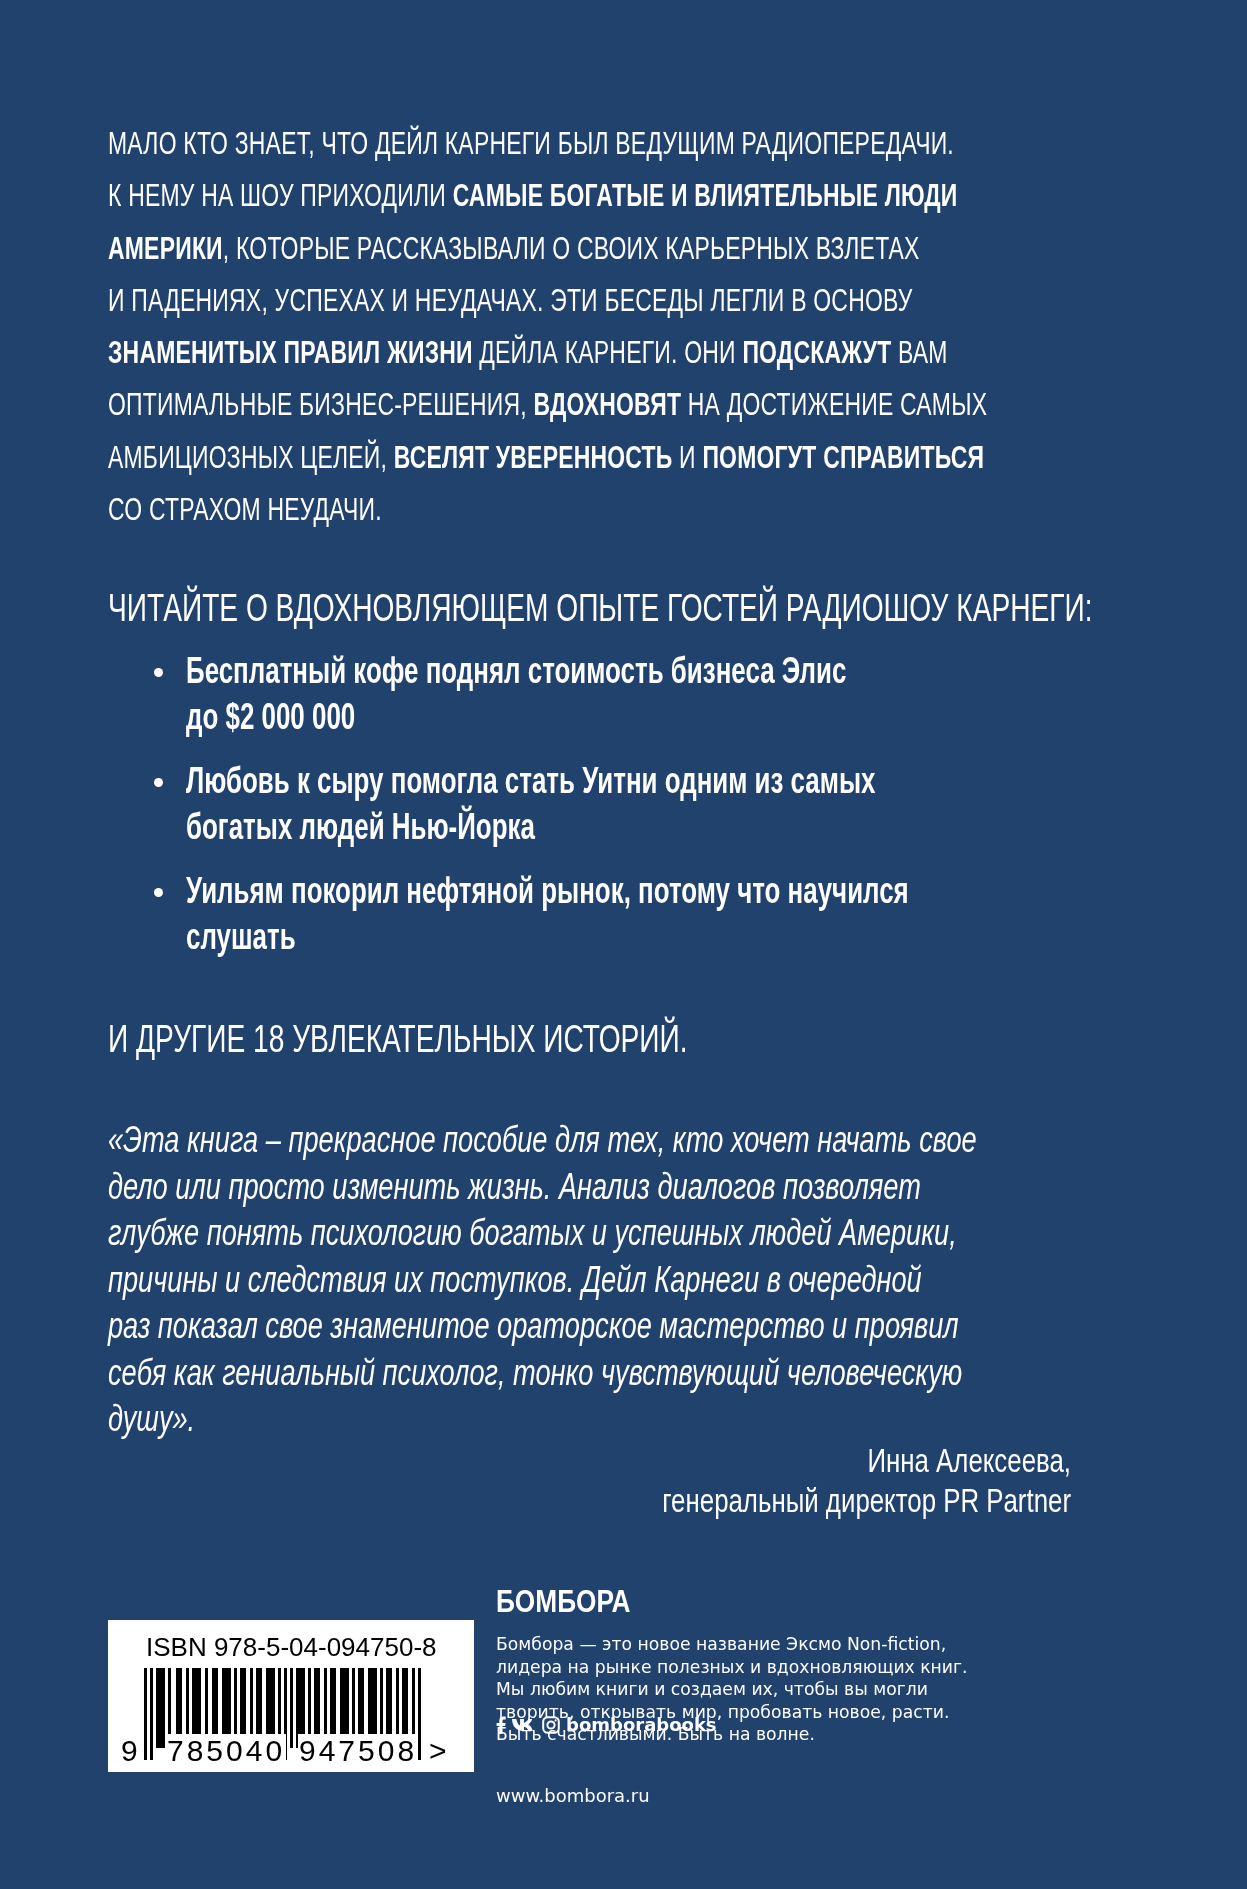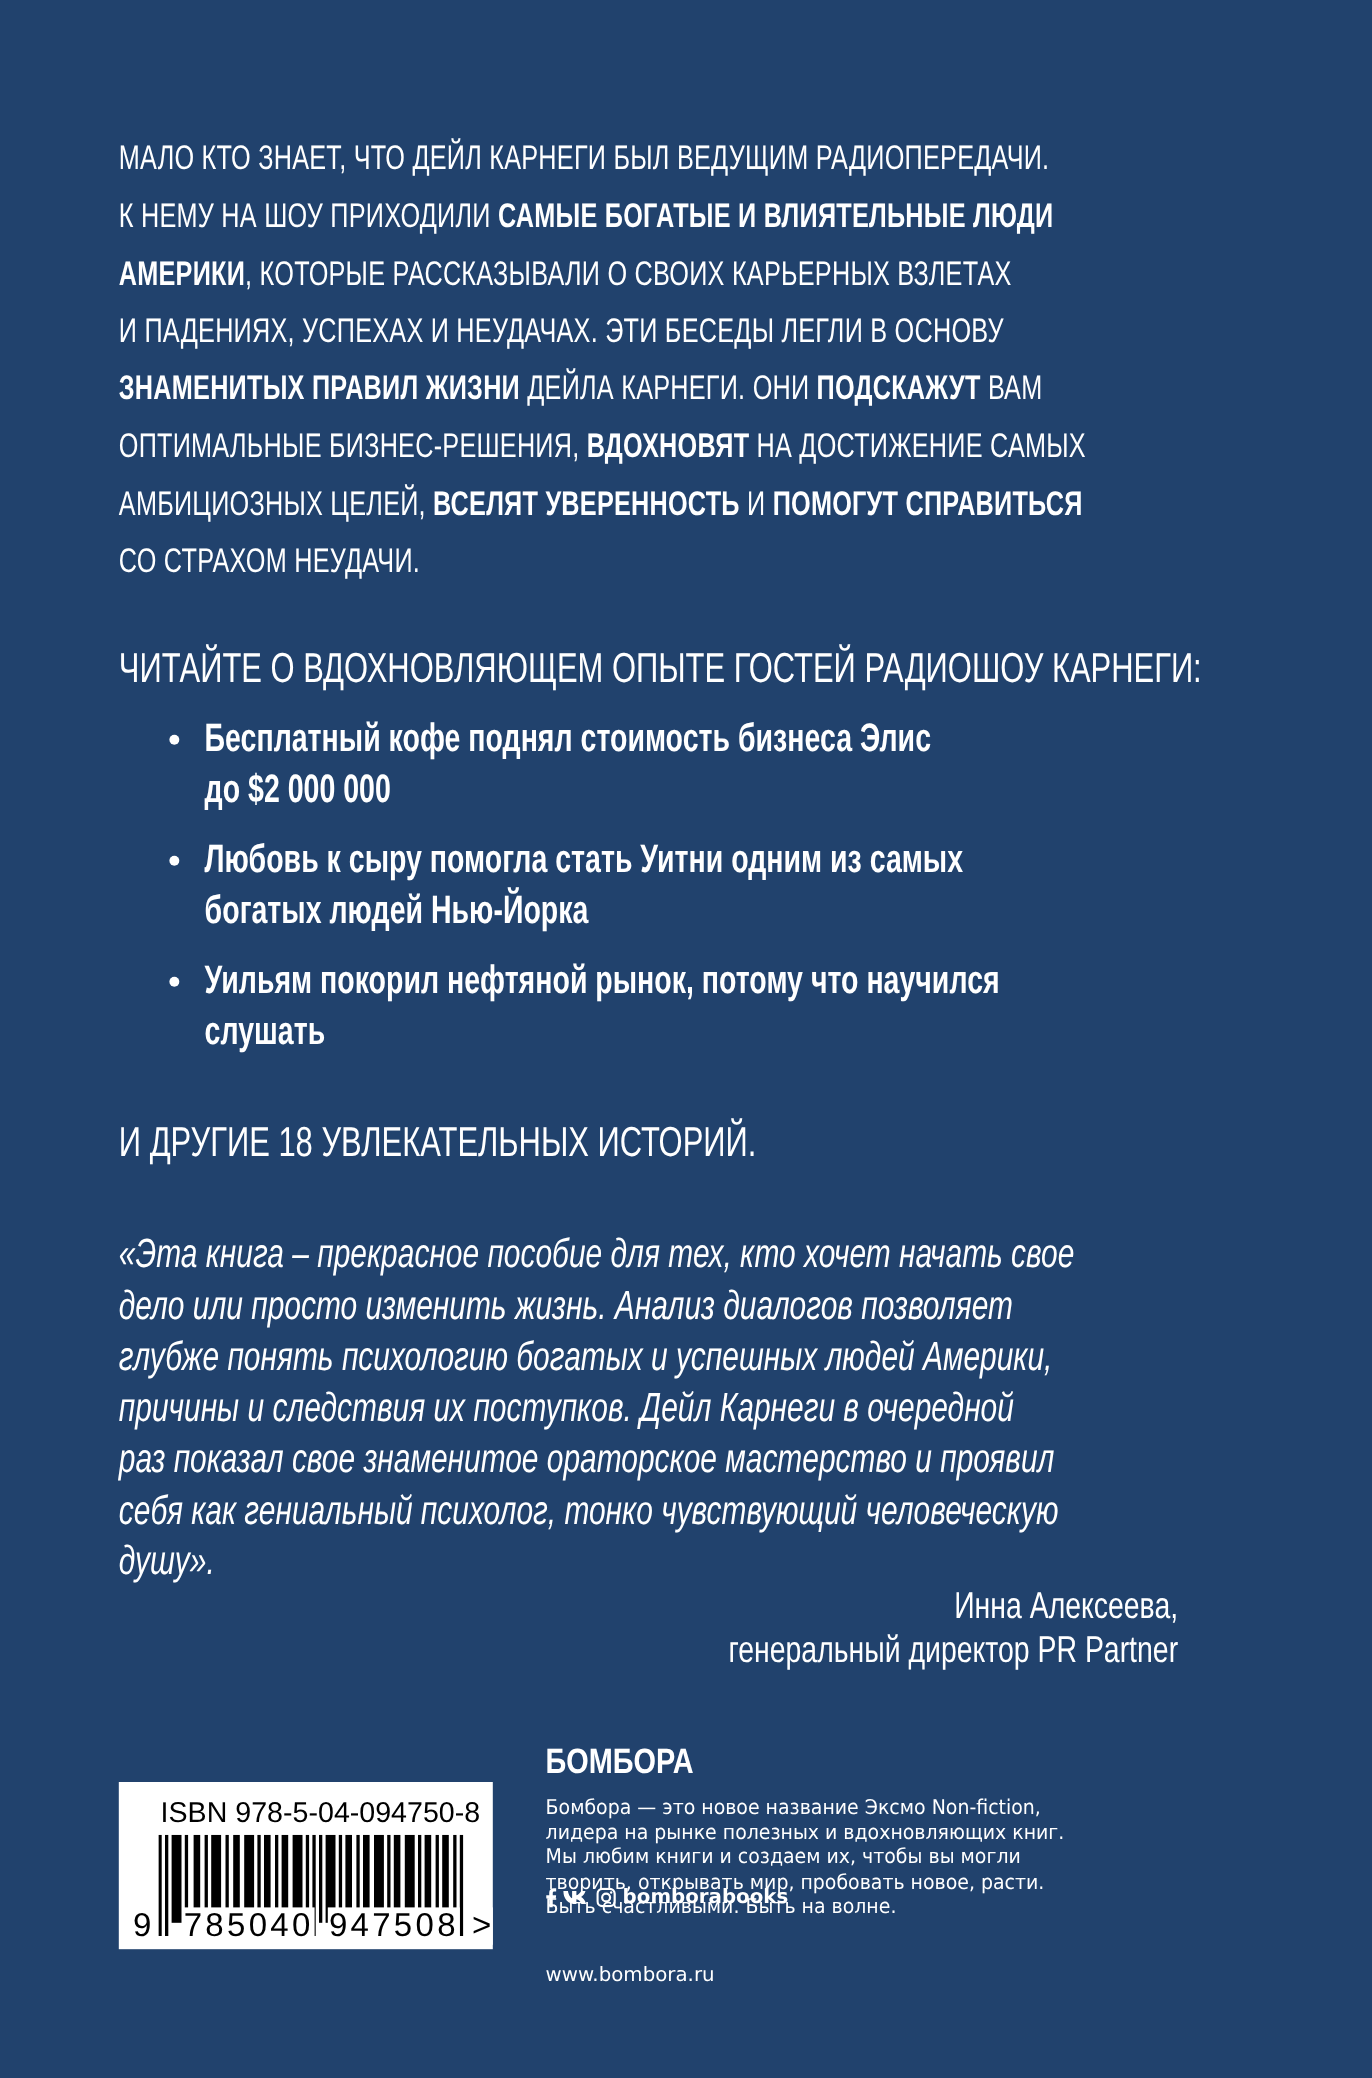--- a/index.html
+++ b/index.html
@@ -52,21 +52,21 @@
     transform: scaleX(0.735); transform-origin: left top;
     width: 1500px;
   }
   #attribution {
     position: absolute; right: 176px; top: 1440px; text-align: right;
     font-size: 34px; line-height: 40px;
     transform: scaleX(0.76); transform-origin: right top;
     width: 900px;
   }
   #isbn-box {
-    position: absolute; left: 108px; top: 1620px; width: 340px; height: 152px;
+    position: absolute; left: 108px; top: 1620px; width: 366px; height: 152px;
     background: #ffffff; color: #000;
   }
   #isbn-label {
     position: absolute; left: 38px; top: 12px; font-size: 26px; letter-spacing: 0px;
     font-family: "Liberation Sans", sans-serif; white-space: nowrap;
   }
   #barcode {
     position: absolute; left: 36px; top: 48px; width: 282px; height: 92px;
   }
   #isbn-digits {

